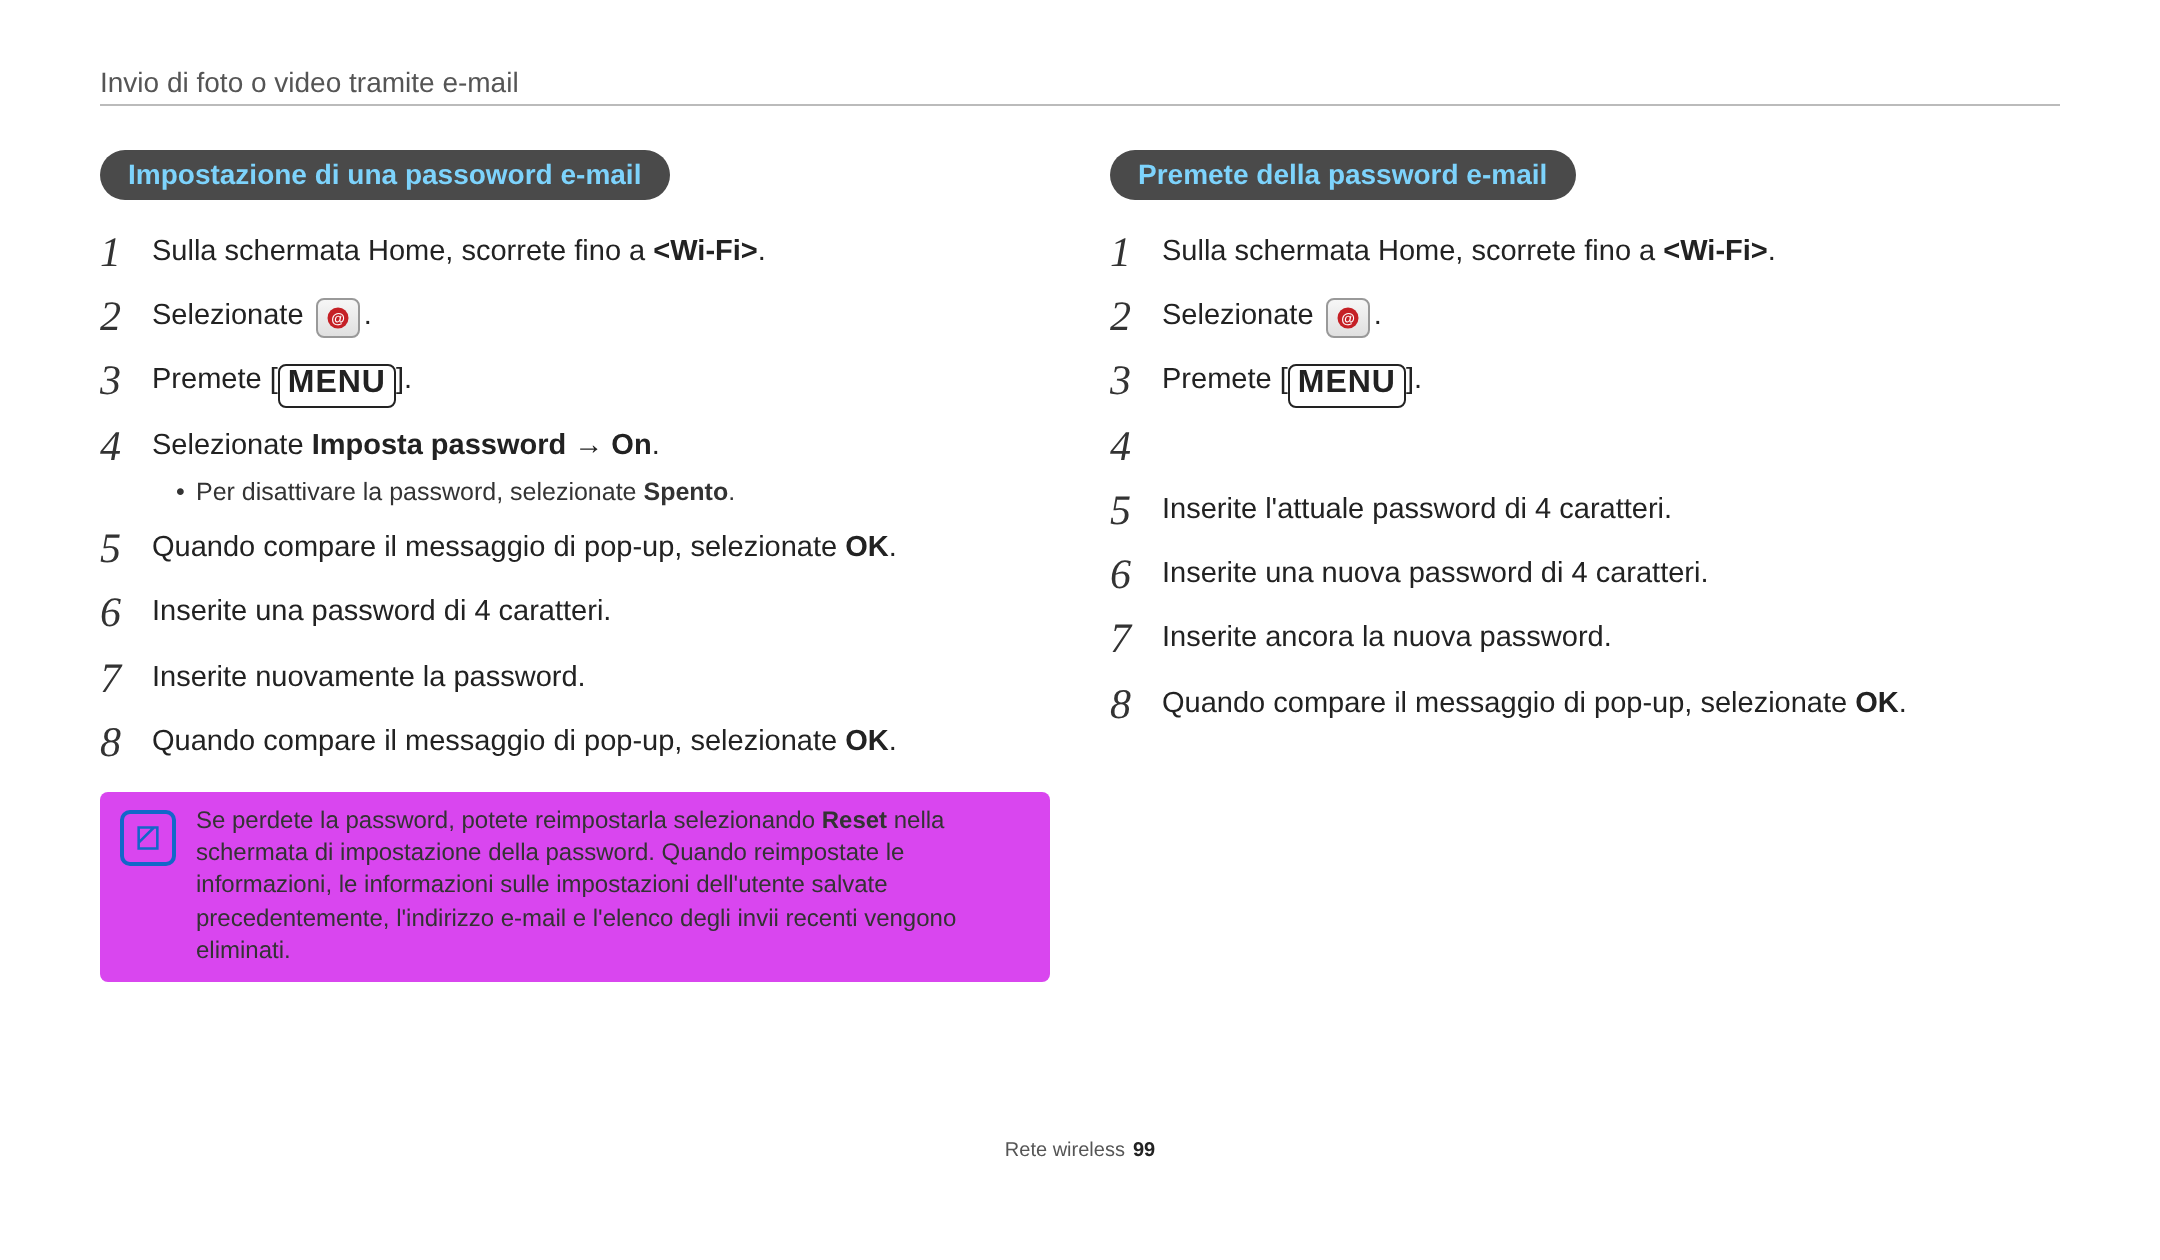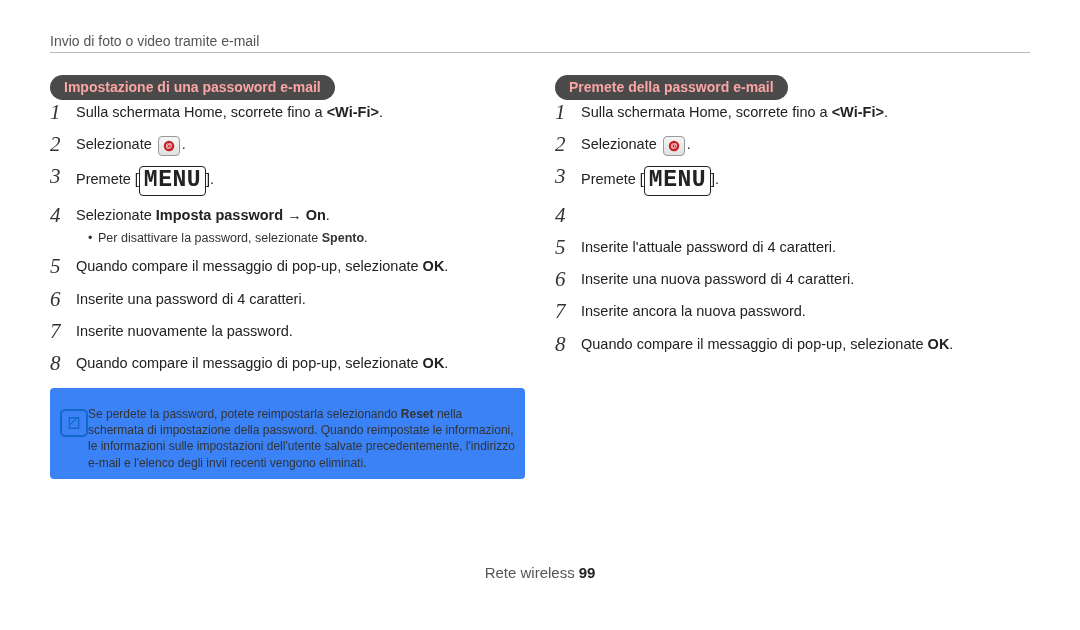--- a/index.html
+++ b/index.html
@@ -33,25 +33,26 @@
     display: flex;
     gap: 30px;
   }
   .col {
     flex: 1;
     min-width: 0;
   }
   .pill {
     display: inline-block;
     background: #4a4a4a;
-    color: #fca5a5;
+    color: #7dd3fc;
     font-weight: 700;
     font-size: 14px;
     padding: 4px 14px 5px 14px;
     border-radius: 14px;
+    margin-bottom: 14px;
     text-align: right;
   }
   ol.steps {
     list-style: none;
     margin: 0;
     padding: 0;
   }
   ol.steps > li {
     display: flex;
     align-items: flex-start;
@@ -100,34 +101,34 @@
     align-items: center;
     justify-content: center;
     margin: 0 2px;
   }
   .icon-email svg { width: 14px; height: 14px; }
   .menu-chip {
     display: inline-block;
     border: 1.5px solid #222;
     border-radius: 4px;
     padding: 0 4px 1px 4px;
-    font-family: Liberation Mono, monospace;
+    font-family: Liberation Sans, sans-serif;
     font-weight: 700;
-    font-size: 23px;
+    font-size: 16px;
     letter-spacing: 0.5px;
     vertical-align: -2px;
     line-height: 1.15;
   }
   .note-box {
     margin-top: 12px;
-    background: #3b82f6;
+    background: #d946ef;
     border-radius: 4px;
-    padding: 18px 10px 8px 10px;
-    display: flex;
-    gap: 0;
+    padding: 6px 10px 8px 10px;
+    display: flex;
+    gap: 10px;
     align-items: flex-start;
   }
   .note-icon {
     flex: 0 0 24px;
     width: 24px;
     height: 24px;
     border: 2px solid #1367c9;
     border-radius: 5px;
     display: flex;
     align-items: center;
@@ -139,21 +140,21 @@
     font-size: 12px;
     color: #333;
     line-height: 1.35;
   }
   .note-text .b { font-weight: 700; }
   .footer {
     position: absolute;
     left: 0; right: 0;
     bottom: 20px;
     text-align: center;
-    font-size: 15px;
+    font-size: 10px;
     color: #555;
   }
   .footer .pg { font-weight: 700; color: #222; margin-left: 4px; }
 </style>
 </head>
 <body>
 
 <div class="page">
 
   <div class="header-title">Invio di foto o video tramite e-mail</div>

